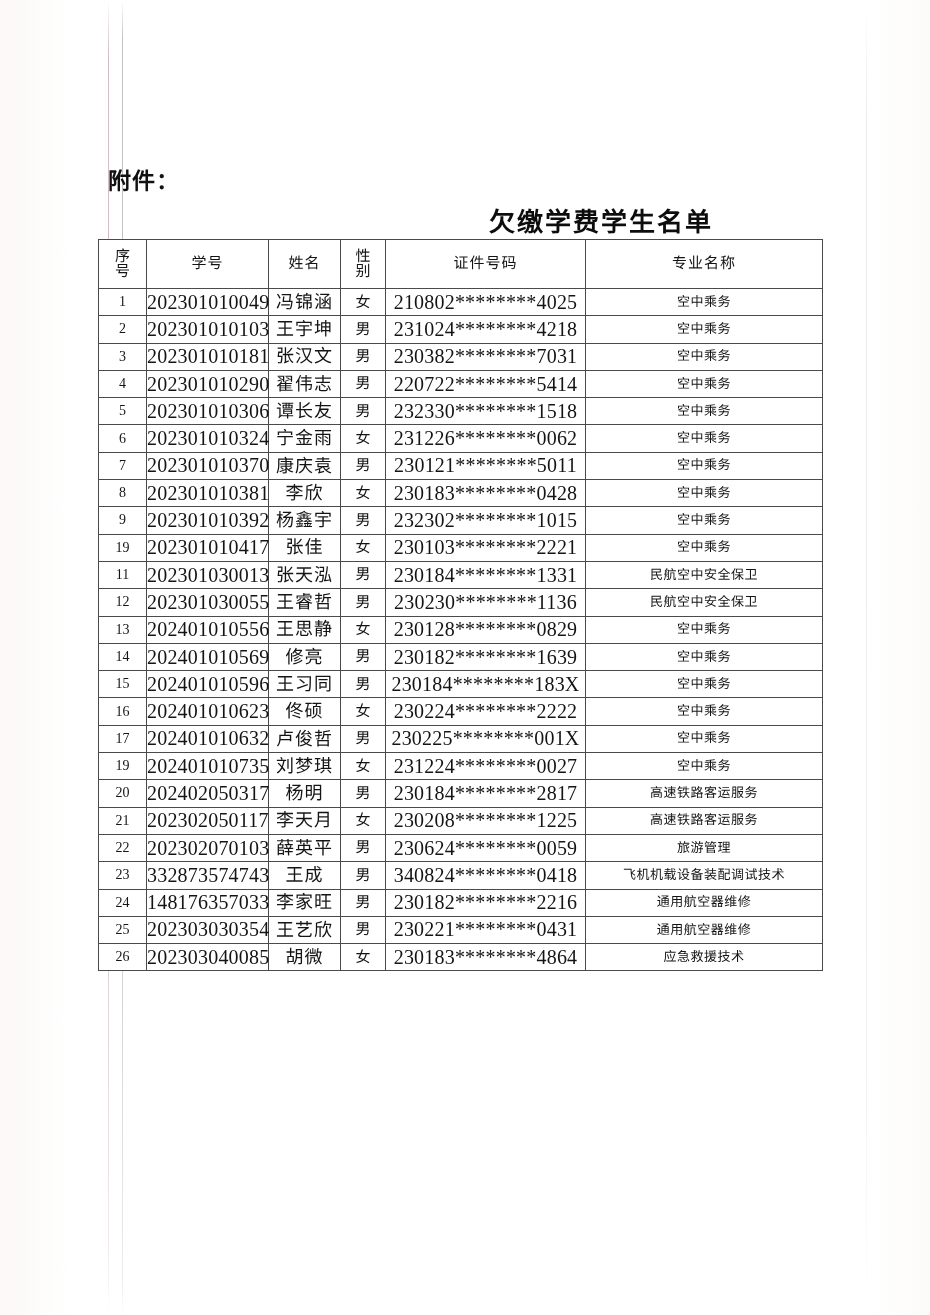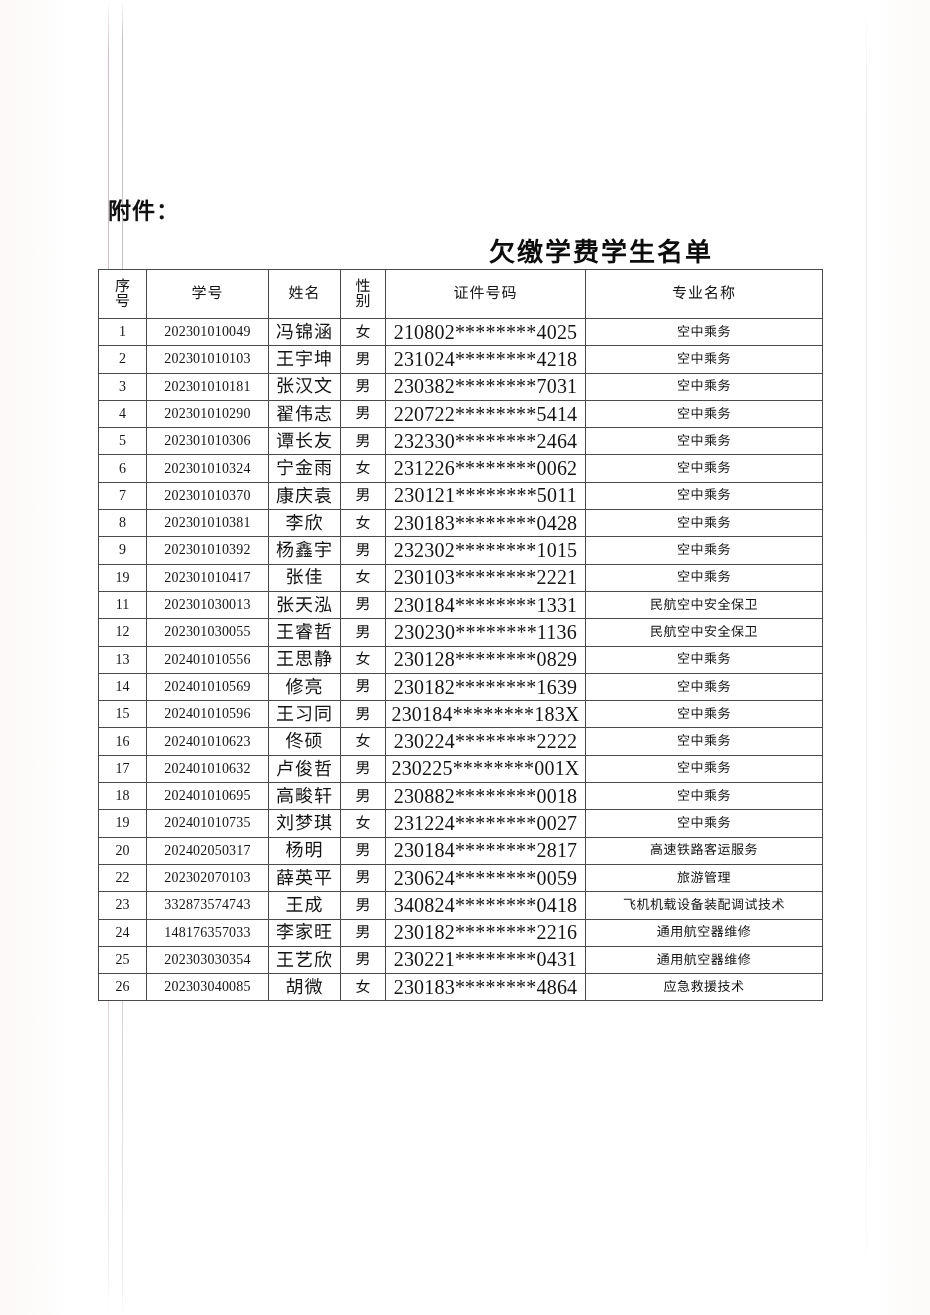--- a/index.html
+++ b/index.html
@@ -37,21 +37,20 @@
     pointer-events: none;
     background:
       linear-gradient(to right, rgba(250,246,244,0.75) 0px, rgba(255,255,255,0) 70px),
       linear-gradient(to left,  rgba(250,247,245,0.6) 0px, rgba(255,255,255,0) 60px);
   }
 
   
   .page-body {
     position: absolute;
     inset: 0;
-    margin-top: 30px;
   }
 
   .attachment-label {
     position: absolute;
     left: 108px;
     top: 162px;
     font-family: "DejaVu Sans", "Liberation Sans", sans-serif;
     font-size: 23px;
     font-weight: 700;
     letter-spacing: 1px;
@@ -113,21 +112,21 @@
   col.c-idno  { width: 200px; }
   col.c-major { width: 237px; }
 
   .hdr-stack {
     display: block;
     line-height: 1.02;
     letter-spacing: 0;
   }
 
   .cell-index { font-size: 14px; }
-  .cell-sid   { font-size: 14px; letter-spacing: 0.2px; }
+  .cell-sid   { font-size: 20px; letter-spacing: 0.2px; }
   .cell-name  { font-size: 18px; letter-spacing: 1px; }
   .cell-sex   { font-size: 15px; }
   .cell-idno  { font-size: 20px; letter-spacing: 0.2px; }
   .cell-major { font-size: 13px; letter-spacing: 0.5px; }
 </style>
 </head>
 <body>
 
 <div class="paper-tint"></div>
 <div class="scan-guide g1"></div>
@@ -197,21 +196,21 @@
             <td class="cell-name">翟伟志</td>
             <td class="cell-sex">男</td>
             <td class="cell-idno">220722********5414</td>
             <td class="cell-major">空中乘务</td>
           </tr>
           <tr>
             <td class="cell-index">5</td>
             <td class="cell-sid">202301010306</td>
             <td class="cell-name">谭长友</td>
             <td class="cell-sex">男</td>
-            <td class="cell-idno">232330********2464</td>
+            <td class="cell-idno">232330********1518</td>
             <td class="cell-major">空中乘务</td>
           </tr>
           <tr>
             <td class="cell-index">6</td>
             <td class="cell-sid">202301010324</td>
             <td class="cell-name">宁金雨</td>
             <td class="cell-sex">女</td>
             <td class="cell-idno">231226********0062</td>
             <td class="cell-major">空中乘务</td>
           </tr>
@@ -297,44 +296,44 @@
           </tr>
           <tr>
             <td class="cell-index">17</td>
             <td class="cell-sid">202401010632</td>
             <td class="cell-name">卢俊哲</td>
             <td class="cell-sex">男</td>
             <td class="cell-idno">230225********001X</td>
             <td class="cell-major">空中乘务</td>
           </tr>
           <tr>
-            <td class="cell-index">18</td>
-            <td class="cell-sid">202401010695</td>
-            <td class="cell-name">高畯轩</td>
-            <td class="cell-sex">男</td>
-            <td class="cell-idno">230882********0018</td>
-            <td class="cell-major">空中乘务</td>
-          </tr>
-          <tr>
             <td class="cell-index">19</td>
             <td class="cell-sid">202401010735</td>
             <td class="cell-name">刘梦琪</td>
             <td class="cell-sex">女</td>
             <td class="cell-idno">231224********0027</td>
             <td class="cell-major">空中乘务</td>
           </tr>
           <tr>
             <td class="cell-index">20</td>
             <td class="cell-sid">202402050317</td>
             <td class="cell-name">杨明</td>
             <td class="cell-sex">男</td>
             <td class="cell-idno">230184********2817</td>
             <td class="cell-major">高速铁路客运服务</td>
           </tr>
           <tr>
+            <td class="cell-index">21</td>
+            <td class="cell-sid">202302050117</td>
+            <td class="cell-name">李天月</td>
+            <td class="cell-sex">女</td>
+            <td class="cell-idno">230208********1225</td>
+            <td class="cell-major">高速铁路客运服务</td>
+          </tr>
+          <tr>
             <td class="cell-index">22</td>
             <td class="cell-sid">202302070103</td>
             <td class="cell-name">薛英平</td>
             <td class="cell-sex">男</td>
             <td class="cell-idno">230624********0059</td>
             <td class="cell-major">旅游管理</td>
           </tr>
           <tr>
             <td class="cell-index">23</td>
             <td class="cell-sid">332873574743</td>

